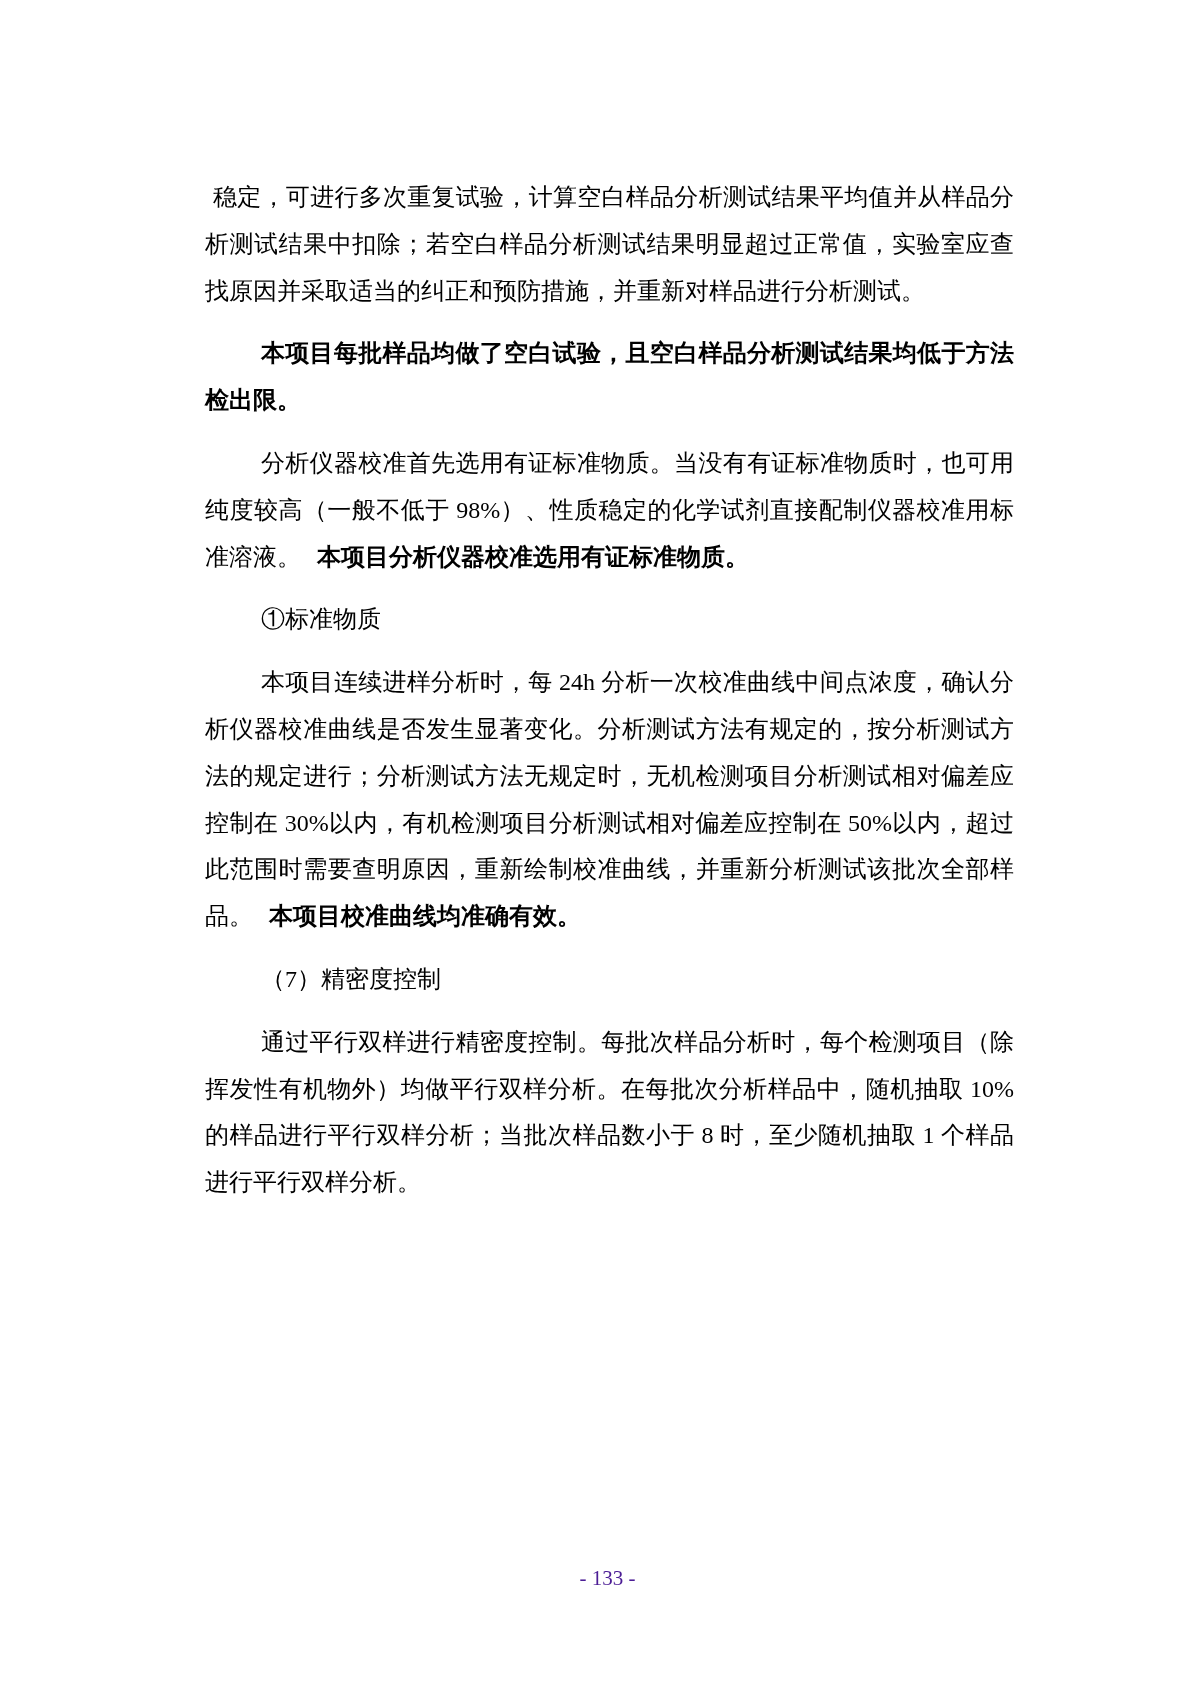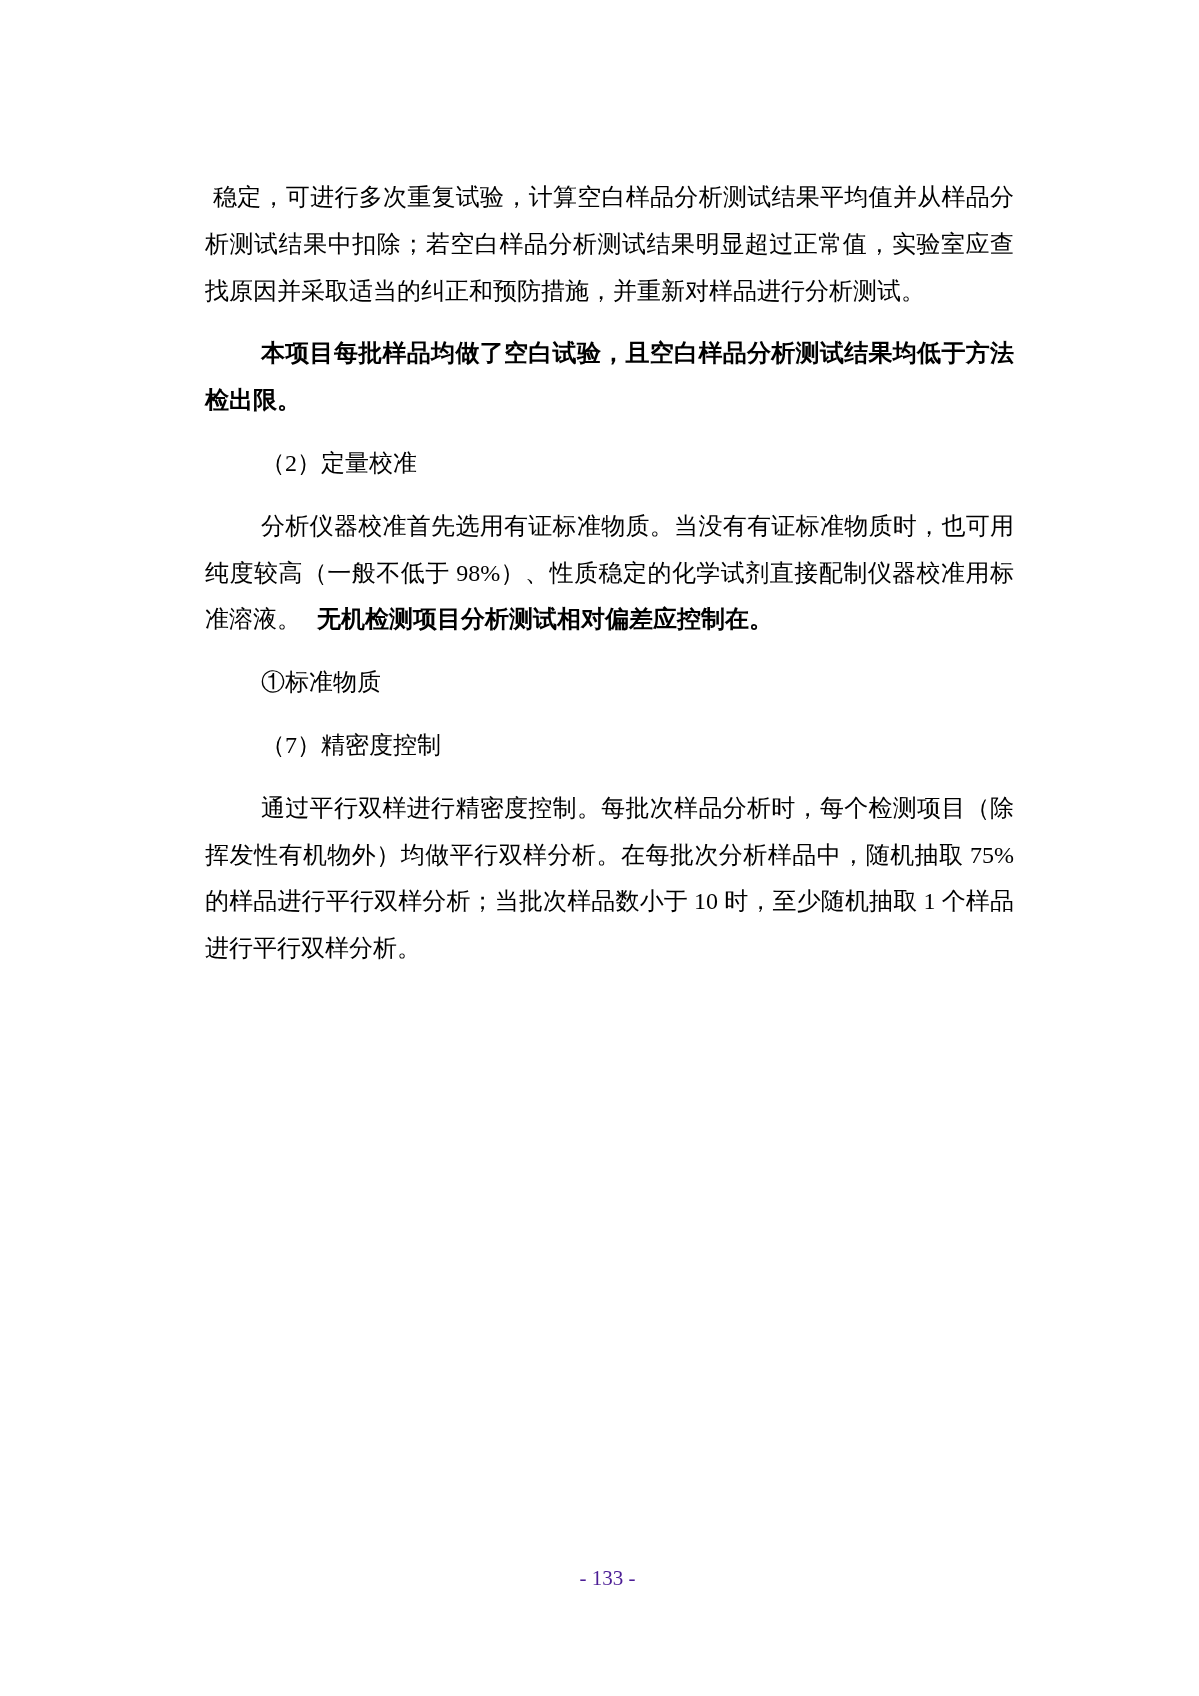--- a/index.html
+++ b/index.html
@@ -53,22 +53,22 @@
     color: #4c1d95;
   }
 </style>
 </head>
 <body>
 
 <div class="page">
   <div class="doc-body" id="doc-body">
       <p class="para"><span class="run">稳定，可进行多次重复试验，计算空白样品分析测试结果平均值并从样品分析测试结果中扣除；若空白样品分析测试结果明显超过正常值，实验室应查找原因并采取适当的纠正和预防措施，并重新对样品进行分析测试。</span></p>
       <p class="para indent"><span class="run bold">本项目每批样品均做了空白试验，且空白样品分析测试结果均低于方法检出限。</span></p>
-      <p class="para indent"><span class="run">（2）定量校准</span></p>
-      <p class="para indent"><span class="run">分析仪器校准首先选用有证标准物质。当没有有证标准物质时，也可用纯度较高（一般不低于 98%）、性质稳定的化学试剂直接配制仪器校准用标准溶液。</span><span class="run bold">无机检测项目分析测试相对偏差应控制在。</span></p>
+      <p class="para indent"><span class="run">分析仪器校准首先选用有证标准物质。当没有有证标准物质时，也可用纯度较高（一般不低于 98%）、性质稳定的化学试剂直接配制仪器校准用标准溶液。</span><span class="run bold">本项目分析仪器校准选用有证标准物质。</span></p>
       <p class="para indent"><span class="run">①标准物质</span></p>
+      <p class="para indent"><span class="run">本项目连续进样分析时，每 24h 分析一次校准曲线中间点浓度，确认分析仪器校准曲线是否发生显著变化。分析测试方法有规定的，按分析测试方法的规定进行；分析测试方法无规定时，无机检测项目分析测试相对偏差应控制在 30%以内，有机检测项目分析测试相对偏差应控制在 50%以内，超过此范围时需要查明原因，重新绘制校准曲线，并重新分析测试该批次全部样品。</span><span class="run bold">本项目校准曲线均准确有效。</span></p>
       <p class="para indent"><span class="run">（7）精密度控制</span></p>
-      <p class="para indent"><span class="run">通过平行双样进行精密度控制。每批次样品分析时，每个检测项目（除挥发性有机物外）均做平行双样分析。在每批次分析样品中，随机抽取 75%的样品进行平行双样分析；当批次样品数小于 10 时，至少随机抽取 1 个样品进行平行双样分析。</span></p>
+      <p class="para indent"><span class="run">通过平行双样进行精密度控制。每批次样品分析时，每个检测项目（除挥发性有机物外）均做平行双样分析。在每批次分析样品中，随机抽取 10%的样品进行平行双样分析；当批次样品数小于 8 时，至少随机抽取 1 个样品进行平行双样分析。</span></p>
     </div>
   <div class="footer">
     <span>- 133 -</span>
   </div>
 </div>
 
 </body></html>

